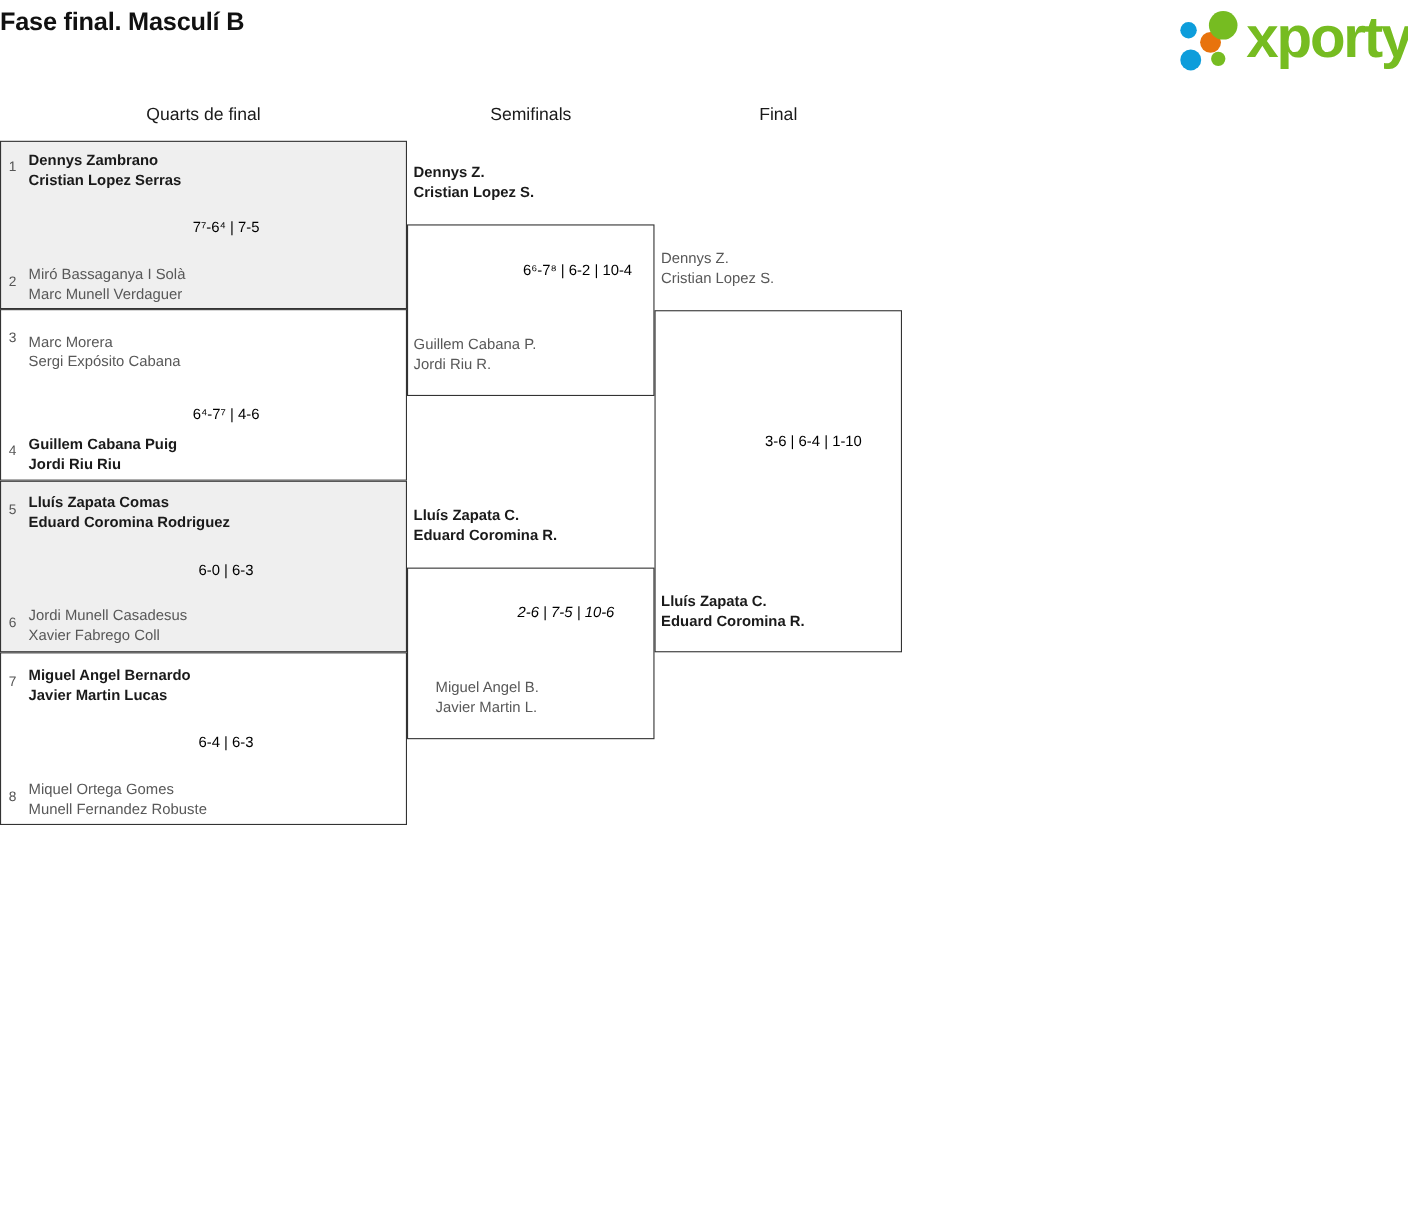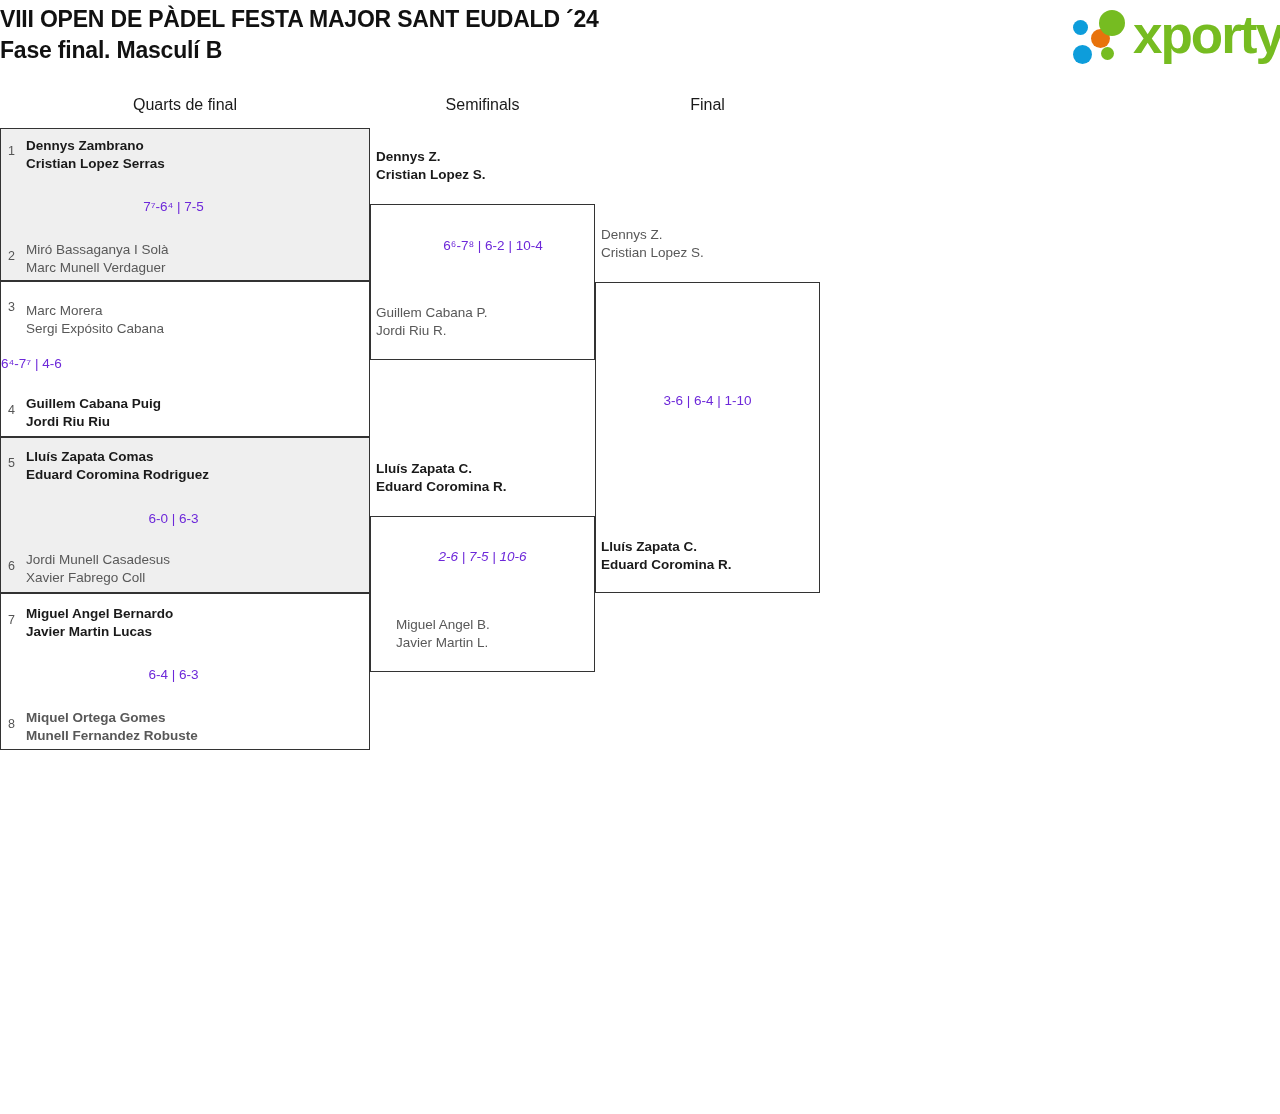--- a/index.html
+++ b/index.html
@@ -106,32 +106,32 @@
     left: 7px;
     font-size: 12.5px;
     color: #555555;
     width: 14px;
     text-align: left;
   }
 
   .score {
     position: absolute;
     font-size: 13.5px;
-    color: #6d28d9;
+    color: #000000;
     text-align: center;
     white-space: nowrap;
+    margin-left: 32px;
   }
 </style>
 </head>
 <body>
 
 <div id="header">
 
   <div id="title-block">
-    <div class="title-line">VIII OPEN DE PÀDEL FESTA MAJOR SANT EUDALD ´24</div>
     <div class="title-line">Fase final. Masculí B</div>
   </div>
 
   <div id="logo">
     <div id="logo-dots">
       <span class="dot" style="left:0px;  top:8px;  width:15px; height:15px; background:#0d9ddb;"></span>
       <span class="dot" style="left:18px; top:17px; width:19px; height:19px; background:#e8730c;"></span>
       <span class="dot" style="left:26px; top:-2px; width:26px; height:26px; background:#76bc21;"></span>
       <span class="dot" style="left:0px;  top:33px; width:19px; height:19px; background:#0d9ddb;"></span>
       <span class="dot" style="left:28px; top:35px; width:13px; height:13px; background:#76bc21;"></span>
@@ -159,21 +159,21 @@
       <span class="pname">Marc Munell Verdaguer</span>
     </div>
   </div>
 
   <div class="qf-match plain" style="top:281px; height:156px;">
     <span class="seed" style="top:18px;">3</span>
     <div class="team loser" style="top:20px;">
       <span class="pname">Marc Morera</span>
       <span class="pname">Sergi Expósito Cabana</span>
     </div>
-    <div class="score" style="left:0px; top:74px; width:345px; text-align:left;">6⁴-7⁷ | 4-6</div>
+    <div class="score" style="left:0px; top:87px; width:345px; text-align:center;">6⁴-7⁷ | 4-6</div>
     <span class="seed" style="top:121px;">4</span>
     <div class="team winner" style="top:113px;">
       <span class="pname">Guillem Cabana Puig</span>
       <span class="pname">Jordi Riu Riu</span>
     </div>
   </div>
 
   <div class="qf-match shaded" style="top:437px; height:156px;">
     <span class="seed" style="top:18px;">5</span>
     <div class="team winner" style="top:10px;">
@@ -189,21 +189,21 @@
   </div>
 
   <div class="qf-match plain" style="top:593px; height:157px;">
     <span class="seed" style="top:19px;">7</span>
     <div class="team winner" style="top:11px;">
       <span class="pname">Miguel Angel Bernardo</span>
       <span class="pname">Javier Martin Lucas</span>
     </div>
     <div class="score" style="left:0px; top:73px; width:345px; text-align:center;">6-4 | 6-3</div>
     <span class="seed" style="top:123px;">8</span>
-    <div class="team loser" style="top:115px;font-weight:bold;">
+    <div class="team loser" style="top:115px;">
       <span class="pname">Miquel Ortega Gomes</span>
       <span class="pname">Munell Fernandez Robuste</span>
     </div>
   </div>
 
   <div class="box-match" style="left:370px; top:204px; width:225px; height:156px;"></div>
 
   <div class="team winner" style="left:376px; top:148px;">
     <span class="pname">Dennys Z.</span>
     <span class="pname">Cristian Lopez S.</span>

